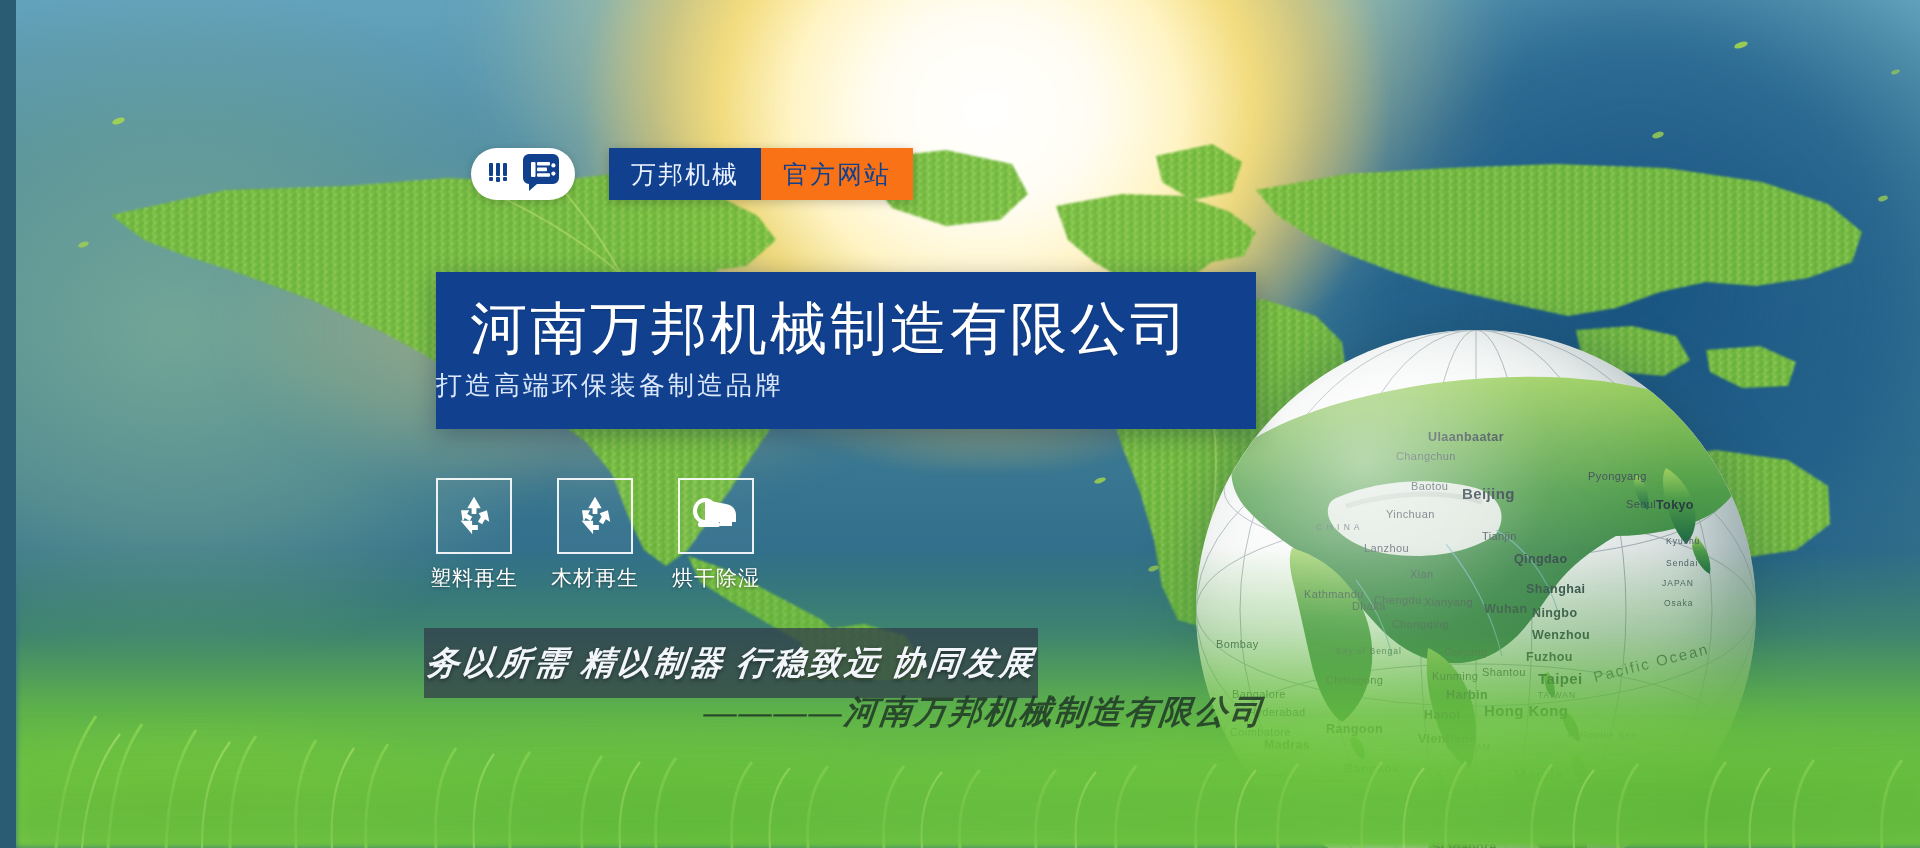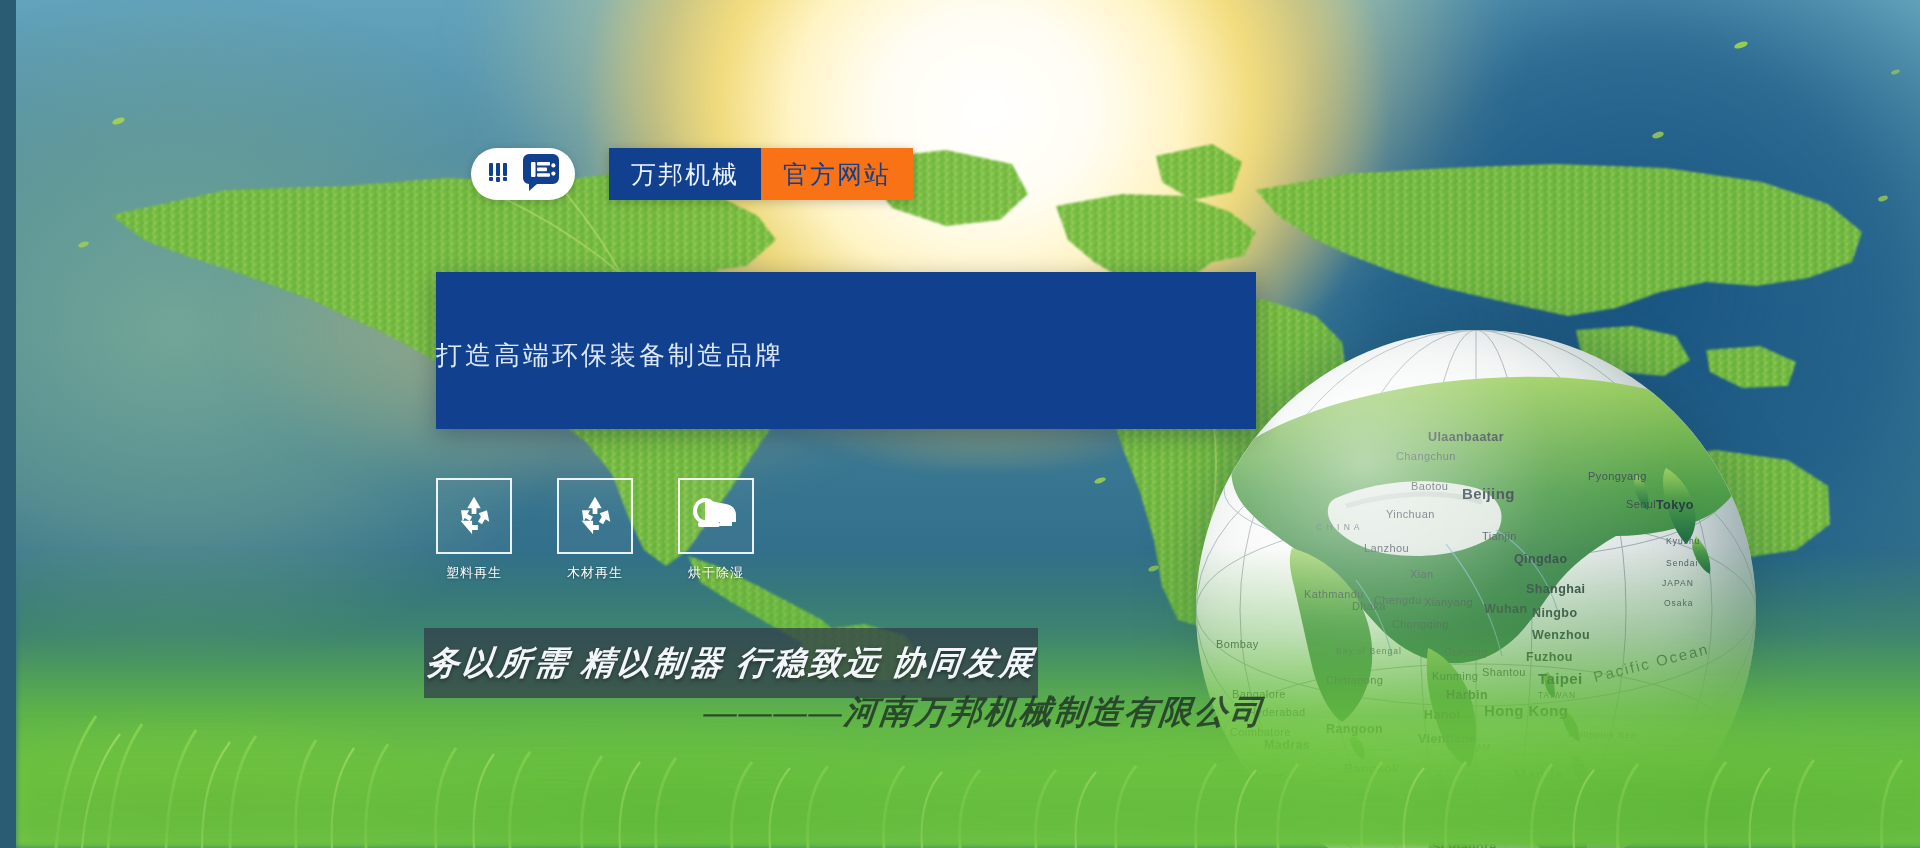--- a/index.html
+++ b/index.html
@@ -140,21 +140,21 @@
   
   .icons{position:absolute;left:422px;top:478px;display:flex;gap:49px;z-index:25;}
   .icon-item{width:72px;display:flex;flex-direction:column;align-items:center;}
   .icon-box{
     width:72px;height:72px;border:2px solid rgba(255,255,255,.9);
     display:flex;align-items:center;justify-content:center;
     background:rgba(255,255,255,.04);
   }
   .icon-box svg{display:block;}
   .icon-label{
-    margin-top:10px;color:#ffffff;font-size:13px;letter-spacing:1px;white-space:nowrap;
+    margin-top:10px;color:#ffffff;font-size:21px;letter-spacing:1px;white-space:nowrap;
     text-shadow:0 1px 3px rgba(0,0,0,.45);
   }
 
   
   .slogan-bar{
     position:absolute;left:408px;top:628px;width:614px;height:70px;
     background:rgba(48,58,74,.72);z-index:25;
     display:flex;align-items:center;justify-content:center;
   }
   .slogan-text{
@@ -482,20 +482,21 @@
         </svg>
       </span>
     </div>
     <div class="nav">
       <div class="nav-blue">万邦机械</div>
       <div class="nav-white">官方网站</div>
     </div>
   </div>
 
   <div class="title-banner">
+    <div class="title-main">河南万邦机械制造有限公司</div>
     <div class="title-sub">打造高端环保装备制造品牌</div>
   </div>
 
   <div class="icons">
 
     <div class="icon-item">
       <div class="icon-box">
         <span>
           <svg width="46" height="46" viewBox="0 0 48 48" fill="#ffffff">
             <path d="M24 4 L31 16 L26.5 16 L26.5 22 L21.5 22 L21.5 16 L17 16 Z"></path>

